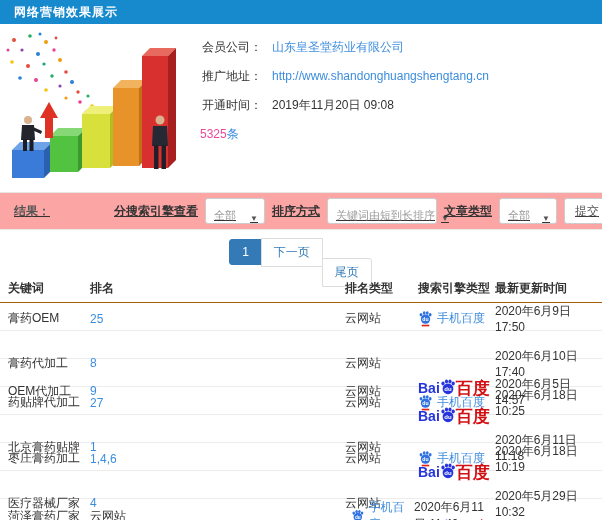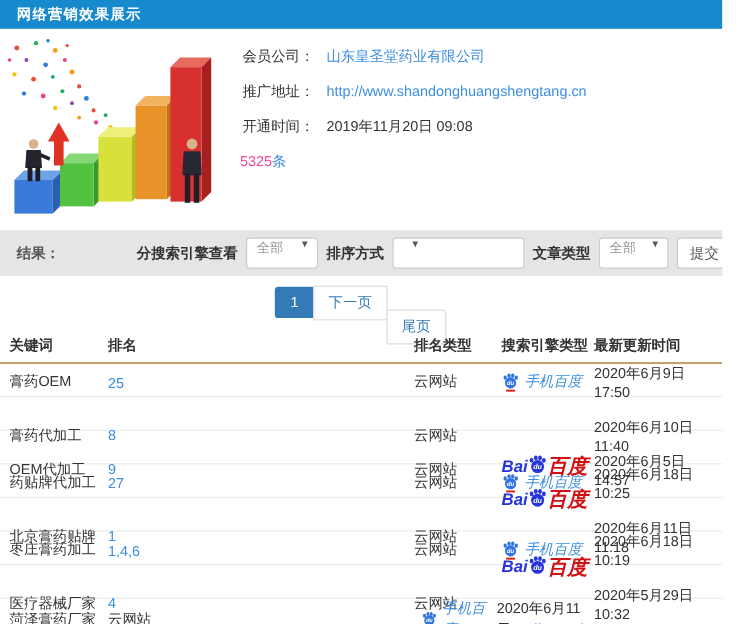--- a/index.html
+++ b/index.html
@@ -16,27 +16,27 @@
   .hero-img { width:190px; height:162px; margin-top:4px; flex:0 0 auto; }
   .info { flex:1; padding-top:10px; }
   .info-row { display:flex; align-items:center; height:26px; margin-bottom:3px; }
   .info-label { width:72px; text-align:right; color:#333; flex:0 0 auto; }
   .info-value { margin-left:10px; }
   .link { color:#3c8dde; text-decoration:none; cursor:pointer; }
   .hl-num { color:#ec4899; }
   .hl-unit { color:#3c8dde; }
 
   
-  .filter-bar { height:38px; background:#e5e5e5; border-top:1px solid #e7e7e7;
-    border-bottom:1px solid #e7e7e7; display:flex; align-items:center; padding:0 0 0 14px; }
+  .filter-bar { height:38px; background:#fca5a5; border-top:1px solid #e7e7e7;
+    border-bottom:1px solid #e7e7e7; display:flex; align-items:center; padding:0 0 0 14px;text-decoration:underline; }
   .result-label { color:#555; font-weight:bold; }
   .filter-right { margin-left:auto; display:flex; align-items:center; gap:7px; }
   .f-label { font-weight:bold; color:#333; white-space:nowrap; }
   .select { height:26px; background:#fff; border:1px solid #ccc; border-radius:3px;
-    display:flex; align-items:flex-start; padding:0 6px 0 8px; color:#999; font-size:11px;
+    display:flex; align-items:flex-end; padding:0 6px 0 8px; color:#999; font-size:11px;
     white-space:nowrap; cursor:pointer; }
   .select .caret { margin-left:6px; font-size:8px; color:#555; }
   .sel-engine { width:60px; } .sel-sort { width:110px; } .sel-article { width:58px; }
   .select span:first-child { flex:1; }
   .btn-submit { height:26px; width:46px; background:#fff; border:1px solid #ccc;
     border-radius:3px; color:#555; font-size:12px; cursor:pointer; margin-right:-8px; }
 
   
   .pager { height:44px; display:flex; align-items:center; justify-content:center; gap:0; }
   .pg { border:1px solid #ddd; background:#fff; color:#337ab7; padding:5px 12px;
@@ -48,21 +48,21 @@
   
   .tbl { width:100%; }
   .t-row { display:grid; grid-template-columns:82px 255px 67px 81px 1fr;
     align-items:center; height:28px; border-bottom:1px solid #ececec; padding-left:8px; }
   .t-head { font-weight:bold; height:29px; border-bottom:1px solid #a16207; }
   .t-head > div { color:#333; }
   .c-eng { padding-left:6px; } .c-time { padding-left:2px; }
   .rank-link { color:#3c8dde; cursor:pointer; }
 
   
-  .eng-wrap { display:flex; align-items:center;font-style:italic; }
+  .eng-wrap { display:flex; align-items:center; }
   .mb { display:flex; align-items:center; gap:4px; color:#3f8ede; }
   .bd { display:flex; align-items:flex-end;margin-top:48px; }
   .bd .bai { color:#2534dc; font-weight:bold; font-size:14px; line-height:14px; }
   .bd .han { color:#d20f13; font-weight:bold; font-size:17px; line-height:13px; }
   .paw-svg { display:block; }
 </style>
 </head>
 <body>
 
 <div class="page">
@@ -171,20 +171,21 @@
   <div class="filter-bar">
     <span class="result-label">结果：</span>
     <div class="filter-right">
       <span class="f-label">分搜索引擎查看</span>
       <div class="select sel-engine">
         <span>全部</span>
         <span class="caret">▼</span>
       </div>
       <span class="f-label">排序方式</span>
       <div class="select sel-sort">
+        <span>关键词由短到长排序</span>
         <span class="caret">▼</span>
       </div>
       <span class="f-label">文章类型</span>
       <div class="select sel-article">
         <span>全部</span>
         <span class="caret">▼</span>
       </div>
       <button class="btn-submit">提交</button>
     </div>
   </div>
@@ -238,21 +239,21 @@
           <ellipse cx="3" cy="4.6" rx="1.6" ry="2" fill="#2534dc"></ellipse>
           <ellipse cx="6.5" cy="2.6" rx="1.6" ry="2" fill="#2534dc"></ellipse>
           <ellipse cx="10" cy="2.6" rx="1.6" ry="2" fill="#2534dc"></ellipse>
           <ellipse cx="13.2" cy="4.6" rx="1.6" ry="2" fill="#2534dc"></ellipse>
           <circle cx="8" cy="9.8" r="5.4" fill="#2534dc"></circle>
           <text x="8" y="12" font-size="6" font-weight="bold" fill="#fff" text-anchor="middle" font-family="Liberation Sans, sans-serif">du</text>
         </svg>
         <span class="han">百度</span>
       </span>
     </div>
-    <div class="c-time cell-time">2020年6月10日 11:40</div>
+    <div class="c-time cell-time">2020年6月10日 17:40</div>
   </div>
 
   <div class="t-row">
     <div class="cell-kw">OEM代加工</div>
     <div><span class="rank-link cell-rank">9</span></div>
     <div class="cell-type">云网站</div>
     <div class="c-eng eng-wrap">
 
       <span class="bd eng-baidu">
         <span class="bai">Bai</span>

